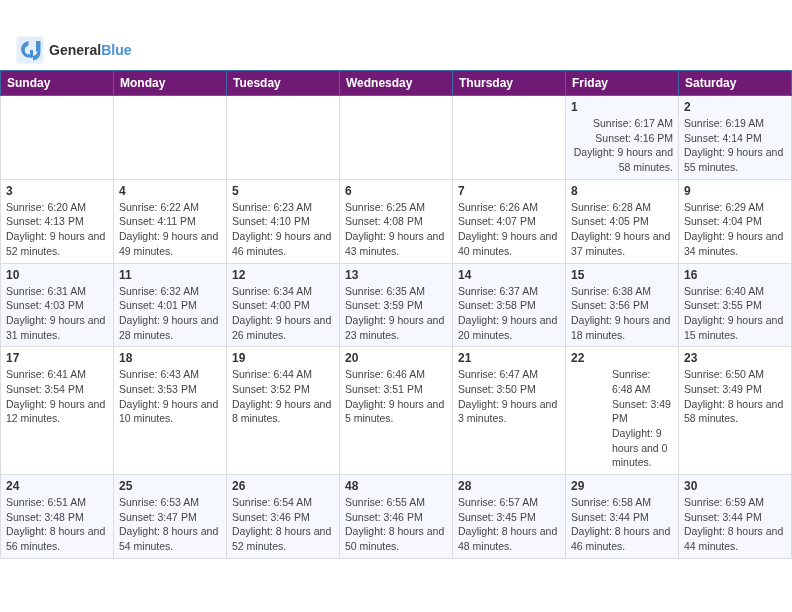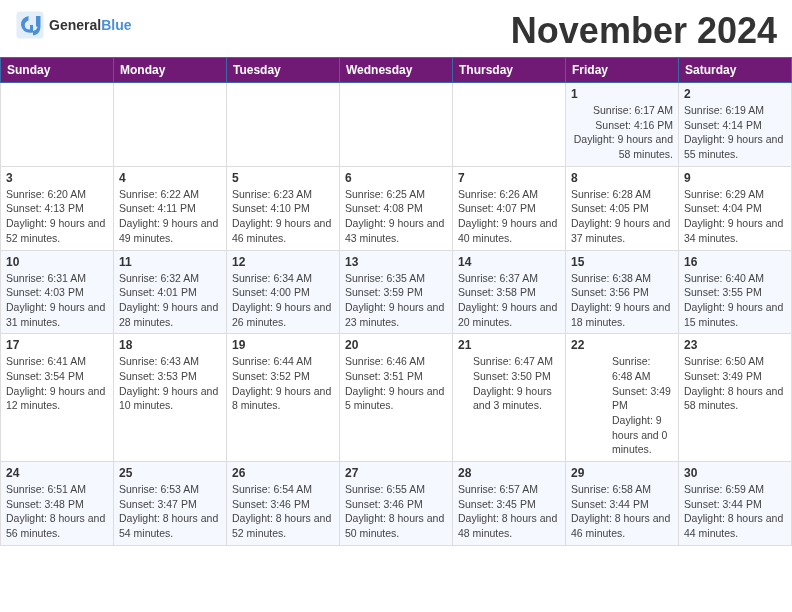--- a/index.html
+++ b/index.html
@@ -3,20 +3,21 @@
   <meta charset="utf-8">
   <style>
     * { box-sizing: border-box; margin: 0; padding: 0; }
     body { font-family: Arial, sans-serif; background: #fff; width: 792px; height: 612px; overflow: hidden; }
     
     .header-area {
       display: flex;
       justify-content: space-between;
       align-items: flex-start;
       padding: 10px 15px 5px 15px;
+      margin-top: 25px;
     }
     
     .logo-area {
       display: flex;
       align-items: center;
       gap: 4px;
     }
     
     .logo-icon {
       width: 30px;
@@ -98,21 +99,20 @@
     <svg class="logo-icon" viewBox="0 0 40 40">
       <rect x="2" y="2" width="36" height="36" rx="4" fill="#4a90d9" opacity="0.15"></rect>
       <path d="M8 20 Q8 10 18 8 L18 14 Q13 16 13 20 Q13 26 20 26 L20 20 L24 20 L24 30 Q10 32 8 20Z" fill="#4a90d9"></path>
       <path d="M28 8 L34 8 L34 22 Q34 32 24 34 L24 28 Q30 26 30 22 L28 22Z" fill="#4a90d9"></path>
     </svg>
     <div>
       <div style="font-size:14px; font-weight:bold; color:#333;">General<span style="color:#4a90d9;">Blue</span></div>
     </div>
   </div>
   <div class="title-area">
-    <div class="month-title">November 2024</div>
   </div>
 </div>
 
 <table class="calendar">
   <thead>
     <tr>
     <th>Sunday</th>
         <th>Monday</th>
         <th>Tuesday</th>
         <th>Wednesday</th>
@@ -249,21 +249,21 @@
 Daylight: 9 hours and 8 minutes.</div>
         </td>
         <td>
           <span class="day-number">20</span>
           <div class="day-info" style="white-space: pre-line;">Sunrise: 6:46 AM
 Sunset: 3:51 PM
 Daylight: 9 hours and 5 minutes.</div>
         </td>
         <td>
           <span class="day-number">21</span>
-          <div class="day-info" style="white-space: pre-line; margin-left: 15px;">Sunrise: 6:47 AM
+          <div class="day-info" style="white-space: pre-line;">Sunrise: 6:47 AM
 Sunset: 3:50 PM
 Daylight: 9 hours and 3 minutes.</div>
         </td>
         <td>
           <span class="day-number">22</span>
           <div class="day-info" style="white-space: pre-line; margin-left: 41px;">Sunrise: 6:48 AM
 Sunset: 3:49 PM
 Daylight: 9 hours and 0 minutes.</div>
         </td>
         <td>
@@ -286,21 +286,21 @@
 Sunset: 3:47 PM
 Daylight: 8 hours and 54 minutes.</div>
         </td>
         <td>
           <span class="day-number">26</span>
           <div class="day-info" style="white-space: pre-line;">Sunrise: 6:54 AM
 Sunset: 3:46 PM
 Daylight: 8 hours and 52 minutes.</div>
         </td>
         <td>
-          <span class="day-number">27</span>
+          <span class="day-number">48</span>
           <div class="day-info" style="white-space: pre-line;">Sunrise: 6:55 AM
 Sunset: 3:46 PM
 Daylight: 8 hours and 50 minutes.</div>
         </td>
         <td>
           <span class="day-number">28</span>
           <div class="day-info" style="white-space: pre-line;">Sunrise: 6:57 AM
 Sunset: 3:45 PM
 Daylight: 8 hours and 48 minutes.</div>
         </td>

